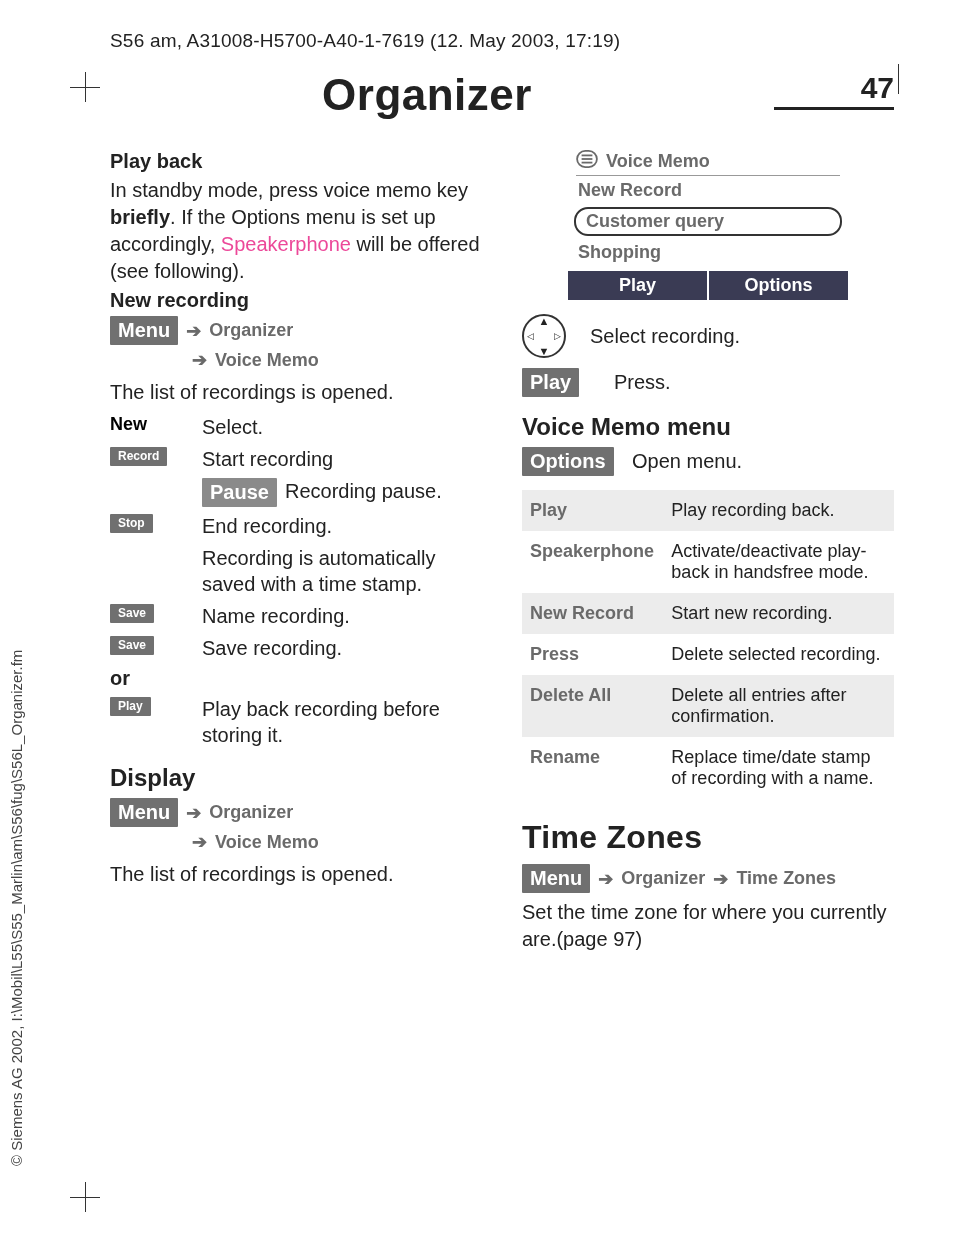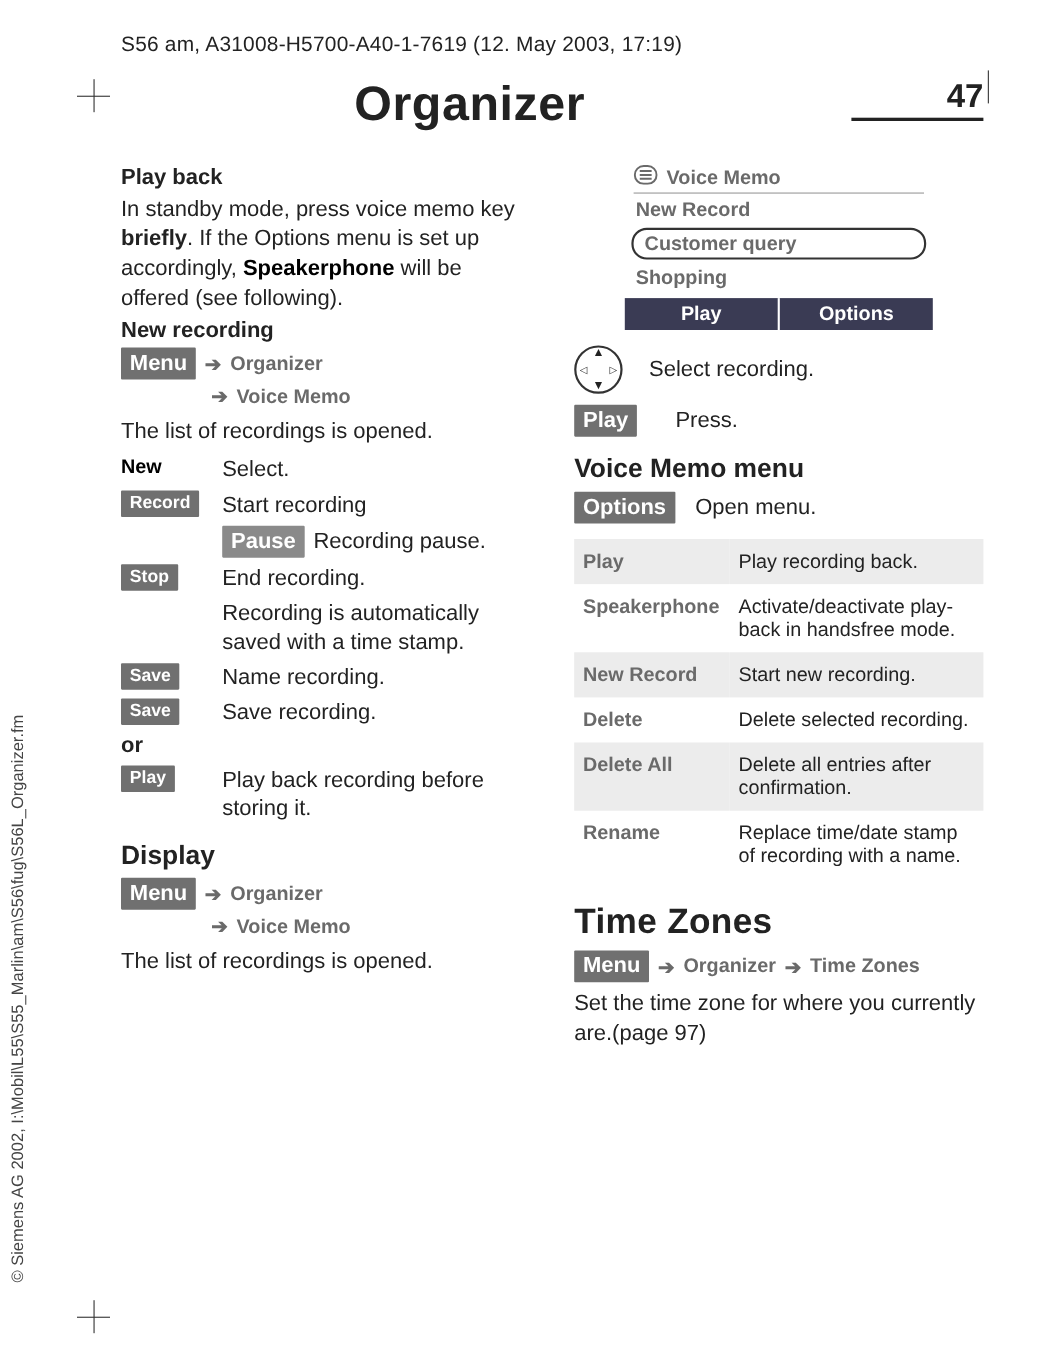--- a/index.html
+++ b/index.html
@@ -16,32 +16,32 @@
   .side-copy { position:absolute; left:28px; bottom:80px; transform: rotate(-90deg); transform-origin: left bottom; font-size:15px; white-space:nowrap; color:#444; height:20px; width:1000px; text-align:left;}
   .title-row { display:flex; align-items:flex-end; gap:30px; margin-bottom:26px; }
   .title-main { flex:1; text-align:center; font-size:44px; font-weight:bold; letter-spacing:0.5px; }
   .title-rule { width:120px; border-bottom:3px solid #222; margin-bottom:10px; position:relative;}
   .page-num { font-size:30px; font-weight:bold; position:absolute; right:0; top:-36px;}
   .cols { display:flex; gap:40px; }
   .col { flex:1; min-width:0; }
   .h3 { font-weight:bold; font-size:20px; margin: 4px 0 4px 0;}
   .body { font-size:20px; line-height:1.35; }
   .bold-inline { font-weight:bold; }
-  .gray-inline { color:#000000; font-weight:bold; }
+  .gray-inline { color:#ec4899; font-weight:normal; }
   .h2 { font-size:24px; font-weight:bold; margin:16px 0 6px 0;}
   .h1b { font-size:32px; font-weight:bold; margin:20px 0 8px 0; letter-spacing:0.3px;}
   .nav-row { display:flex; align-items:center; gap:8px; font-size:18px; margin:4px 0; }
   .nav-indent { margin-left:82px; }
   .chip { display:inline-block; background:#707070; color:#fff; font-weight:bold; font-size:20px; padding:2px 8px; border-radius:1px; line-height:1.25;}
   .chip-light { background:#8a8a8a;}
   .arrow { color:#6a6a6a; font-weight:bold; font-size:18px;}
   .gray-label { color:#6a6a6a; font-weight:bold; font-size:18px;}
   .step-row { display:flex; gap:18px; margin:6px 0;}
   .step-key { width:74px; flex:none;}
-  .step-key .chip { font-size:16px; }
+  .step-key .chip { font-size:12px; }
   .step-key-text { width:74px; flex:none; font-weight:bold; color:#000000; font-size:18px;}
   .step-desc { flex:1; font-size:20px; line-height:1.3;}
   .step-inline-chip { display:inline-block; vertical-align:middle; margin-right:8px;}
   .phone-box { width:280px; margin:0 auto 10px auto; border-radius:6px; }
   .phone-title { display:flex; align-items:center; gap:8px; font-weight:bold; color:#6a6a6a; font-size:18px; padding:4px 8px 2px 8px;}
   .phone-rule { border-top:1px solid #999; margin:0 8px;}
   .phone-item { color:#6a6a6a; font-weight:bold; font-size:18px; padding:4px 10px;}
   .phone-item.sel { border:2px solid #333; border-radius:14px; margin:2px 6px; padding:2px 10px;}
   .phone-softrow { display:flex; margin-top:4px;}
   .phone-soft { flex:1; text-align:center; background:#3a3b54; color:#fff; font-weight:bold; font-size:18px; padding:4px 0;}
@@ -201,21 +201,21 @@
             </tr>
         <tr>
               <td>Speaker­phone</td>
               <td>Activate/deactivate play­back in handsfree mode.</td>
             </tr>
         <tr>
               <td>New Record</td>
               <td>Start new recording.</td>
             </tr>
         <tr>
-              <td>Delete</td>
+              <td>Press</td>
               <td>Delete selected recording.</td>
             </tr>
         <tr>
               <td>Delete All</td>
               <td>Delete all entries after con­firmation.</td>
             </tr>
         <tr>
               <td>Rename</td>
               <td>Replace time/date stamp of recording with a name.</td>
             </tr>

